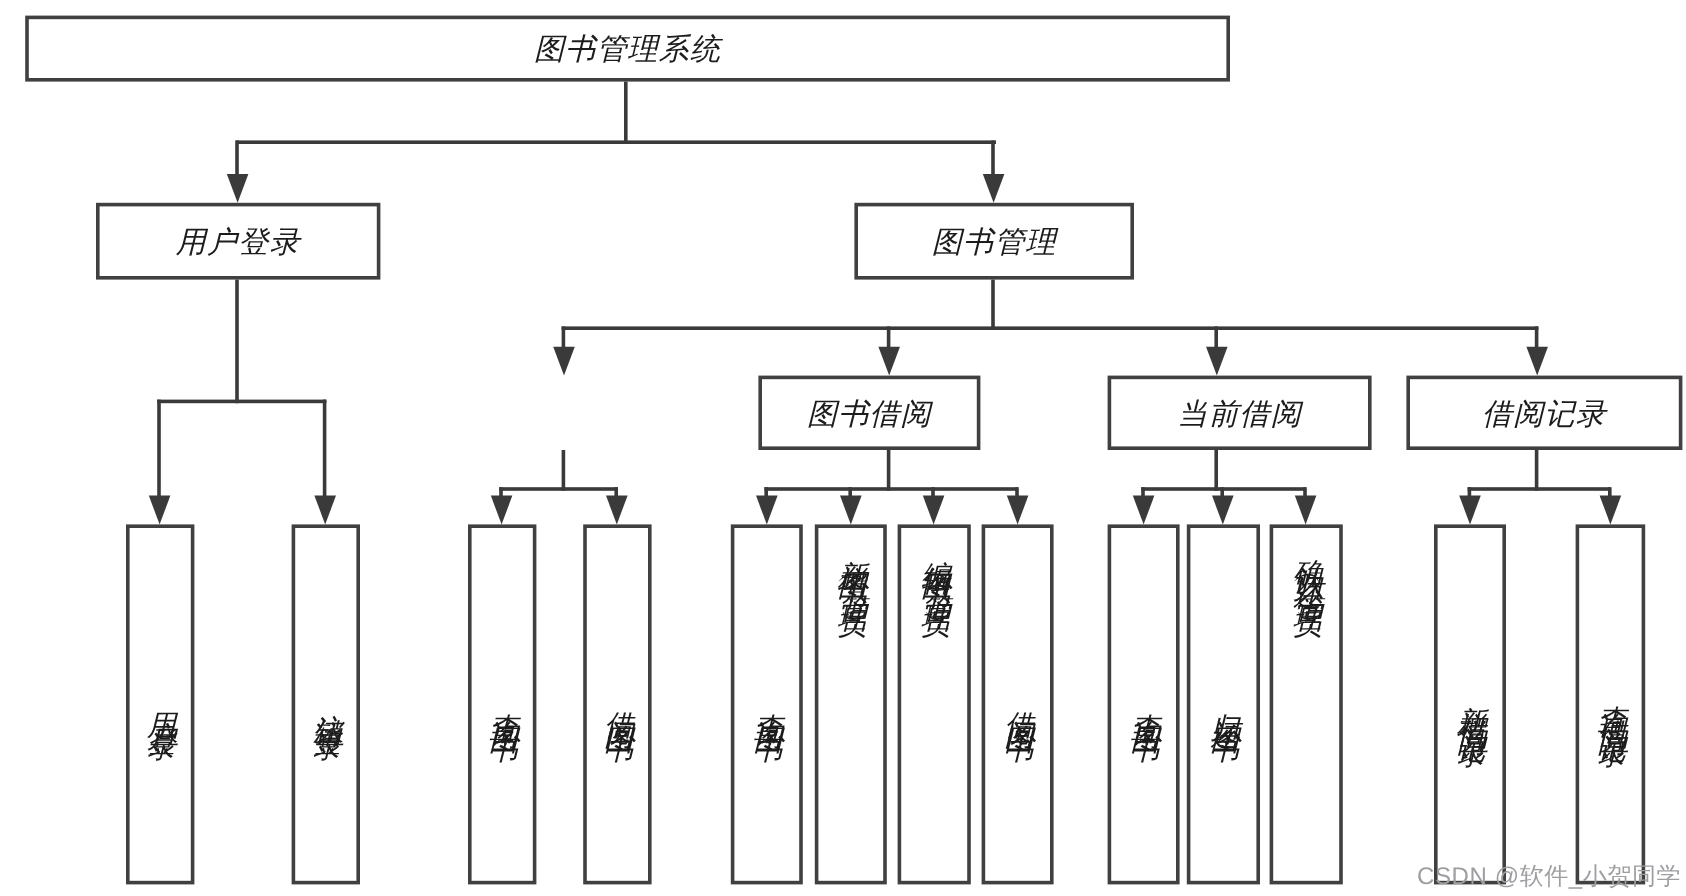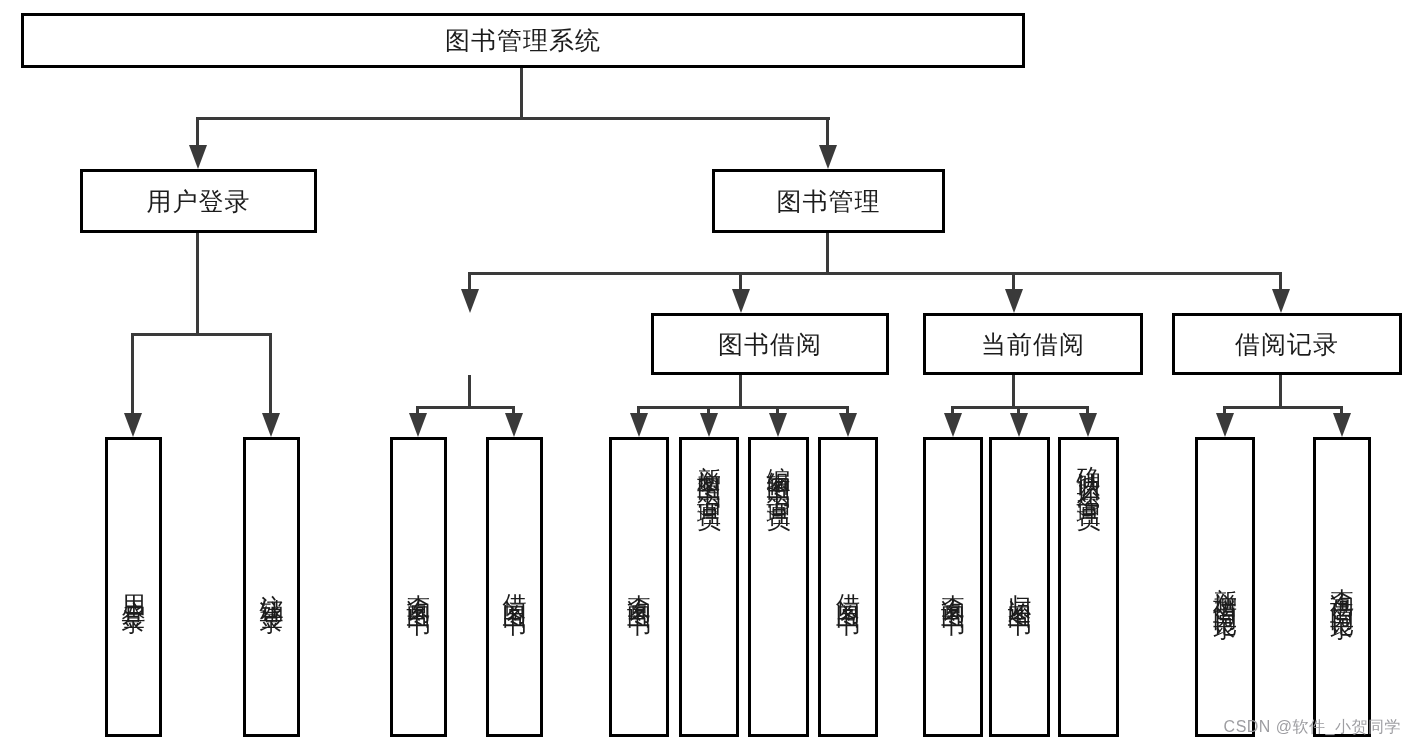--- a/index.html
+++ b/index.html
@@ -3,25 +3,26 @@
 <meta charset="utf-8">
 <style>
   html,body{margin:0;padding:0;background:#ffffff;}
   body{font-family:"Liberation Sans","DejaVu Sans",sans-serif;}
   #stage{position:relative;width:1405px;height:747px;background:#ffffff;overflow:hidden;}
 
   .box{
     position:absolute;
     box-sizing:border-box;
     background:#ffffff;
-    border:3px solid #000000;
+    border:3px solid #404040;
     display:flex;
     align-items:center;
     justify-content:center;
     color:#1c1c1c;
+    font-style:italic;
   }
   .box .lbl{
     font-size:25px;
     letter-spacing:1px;
     white-space:nowrap;
     color:#1c1c1c;
   }
   .box.v .lbl{
     writing-mode:vertical-rl;
     text-orientation:mixed;
@@ -37,21 +38,21 @@
   .hline{position:absolute;height:3px;background:#3a3a3a;}
   .arrow{
     position:absolute;width:0;height:0;
     border-left:9px solid transparent;
     border-right:9px solid transparent;
     border-top:24px solid #3a3a3a;
   }
   #watermark{
     position:absolute;
     top:717px;right:4px;
-    font-size:16px;
+    font-size:20px;
     color:#9e9ea2;
     letter-spacing:0.5px;
     z-index:5;
     white-space:nowrap;
   }
 </style>
 </head>
 <body>
 
 <div id="stage">
@@ -60,21 +61,21 @@
     <span class="lbl">图书管理系统</span>
   </div>
 
   <div class="box" style="left:80px;top:169px;width:237px;height:64px">
     <span class="lbl">用户登录</span>
   </div>
   <div class="box" style="left:712px;top:169px;width:233px;height:64px">
     <span class="lbl">图书管理</span>
   </div>
 
-  <div class="box" style="left:651px;top:313px;width:238px;height:62px">
+  <div class="box" style="left:632px;top:313px;width:185px;height:62px">
     <span class="lbl">图书借阅</span>
   </div>
   <div class="box" style="left:923px;top:313px;width:220px;height:62px">
     <span class="lbl">当前借阅</span>
   </div>
   <div class="box" style="left:1172px;top:313px;width:230px;height:62px">
     <span class="lbl">借阅记录</span>
   </div>
 
   <div class="box v" style="left:105px;top:437px;width:57px;height:300px">

